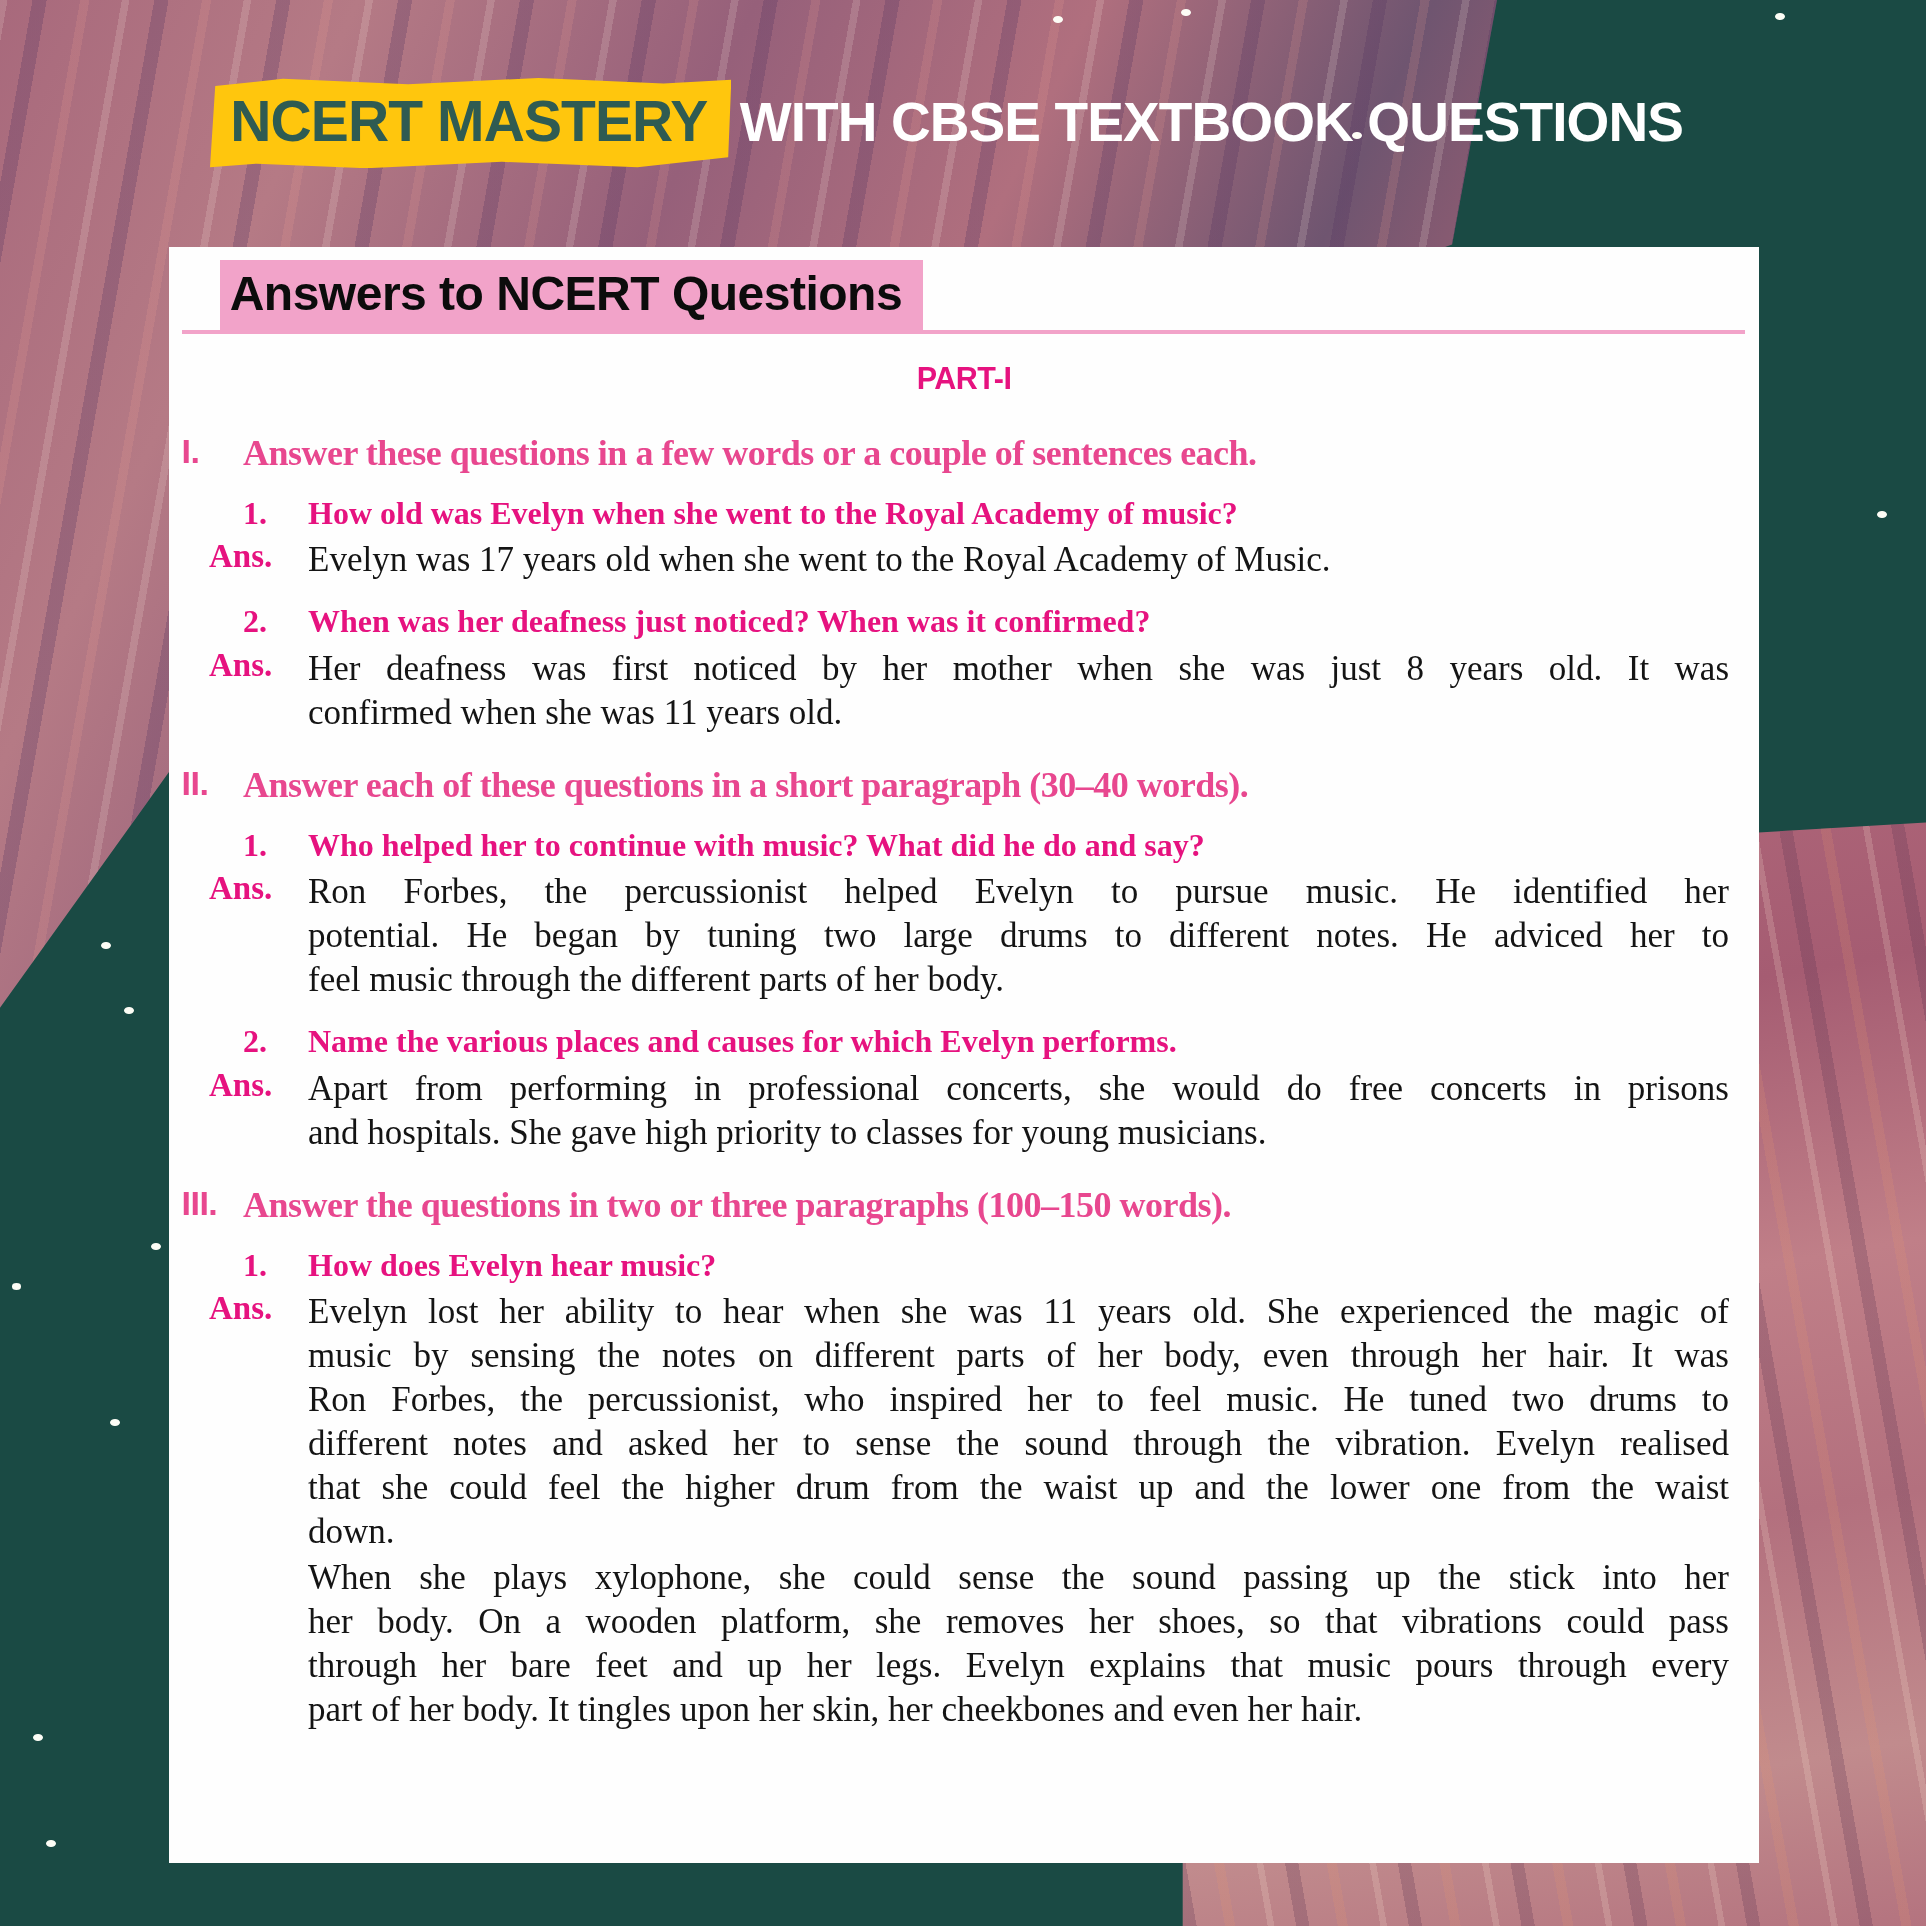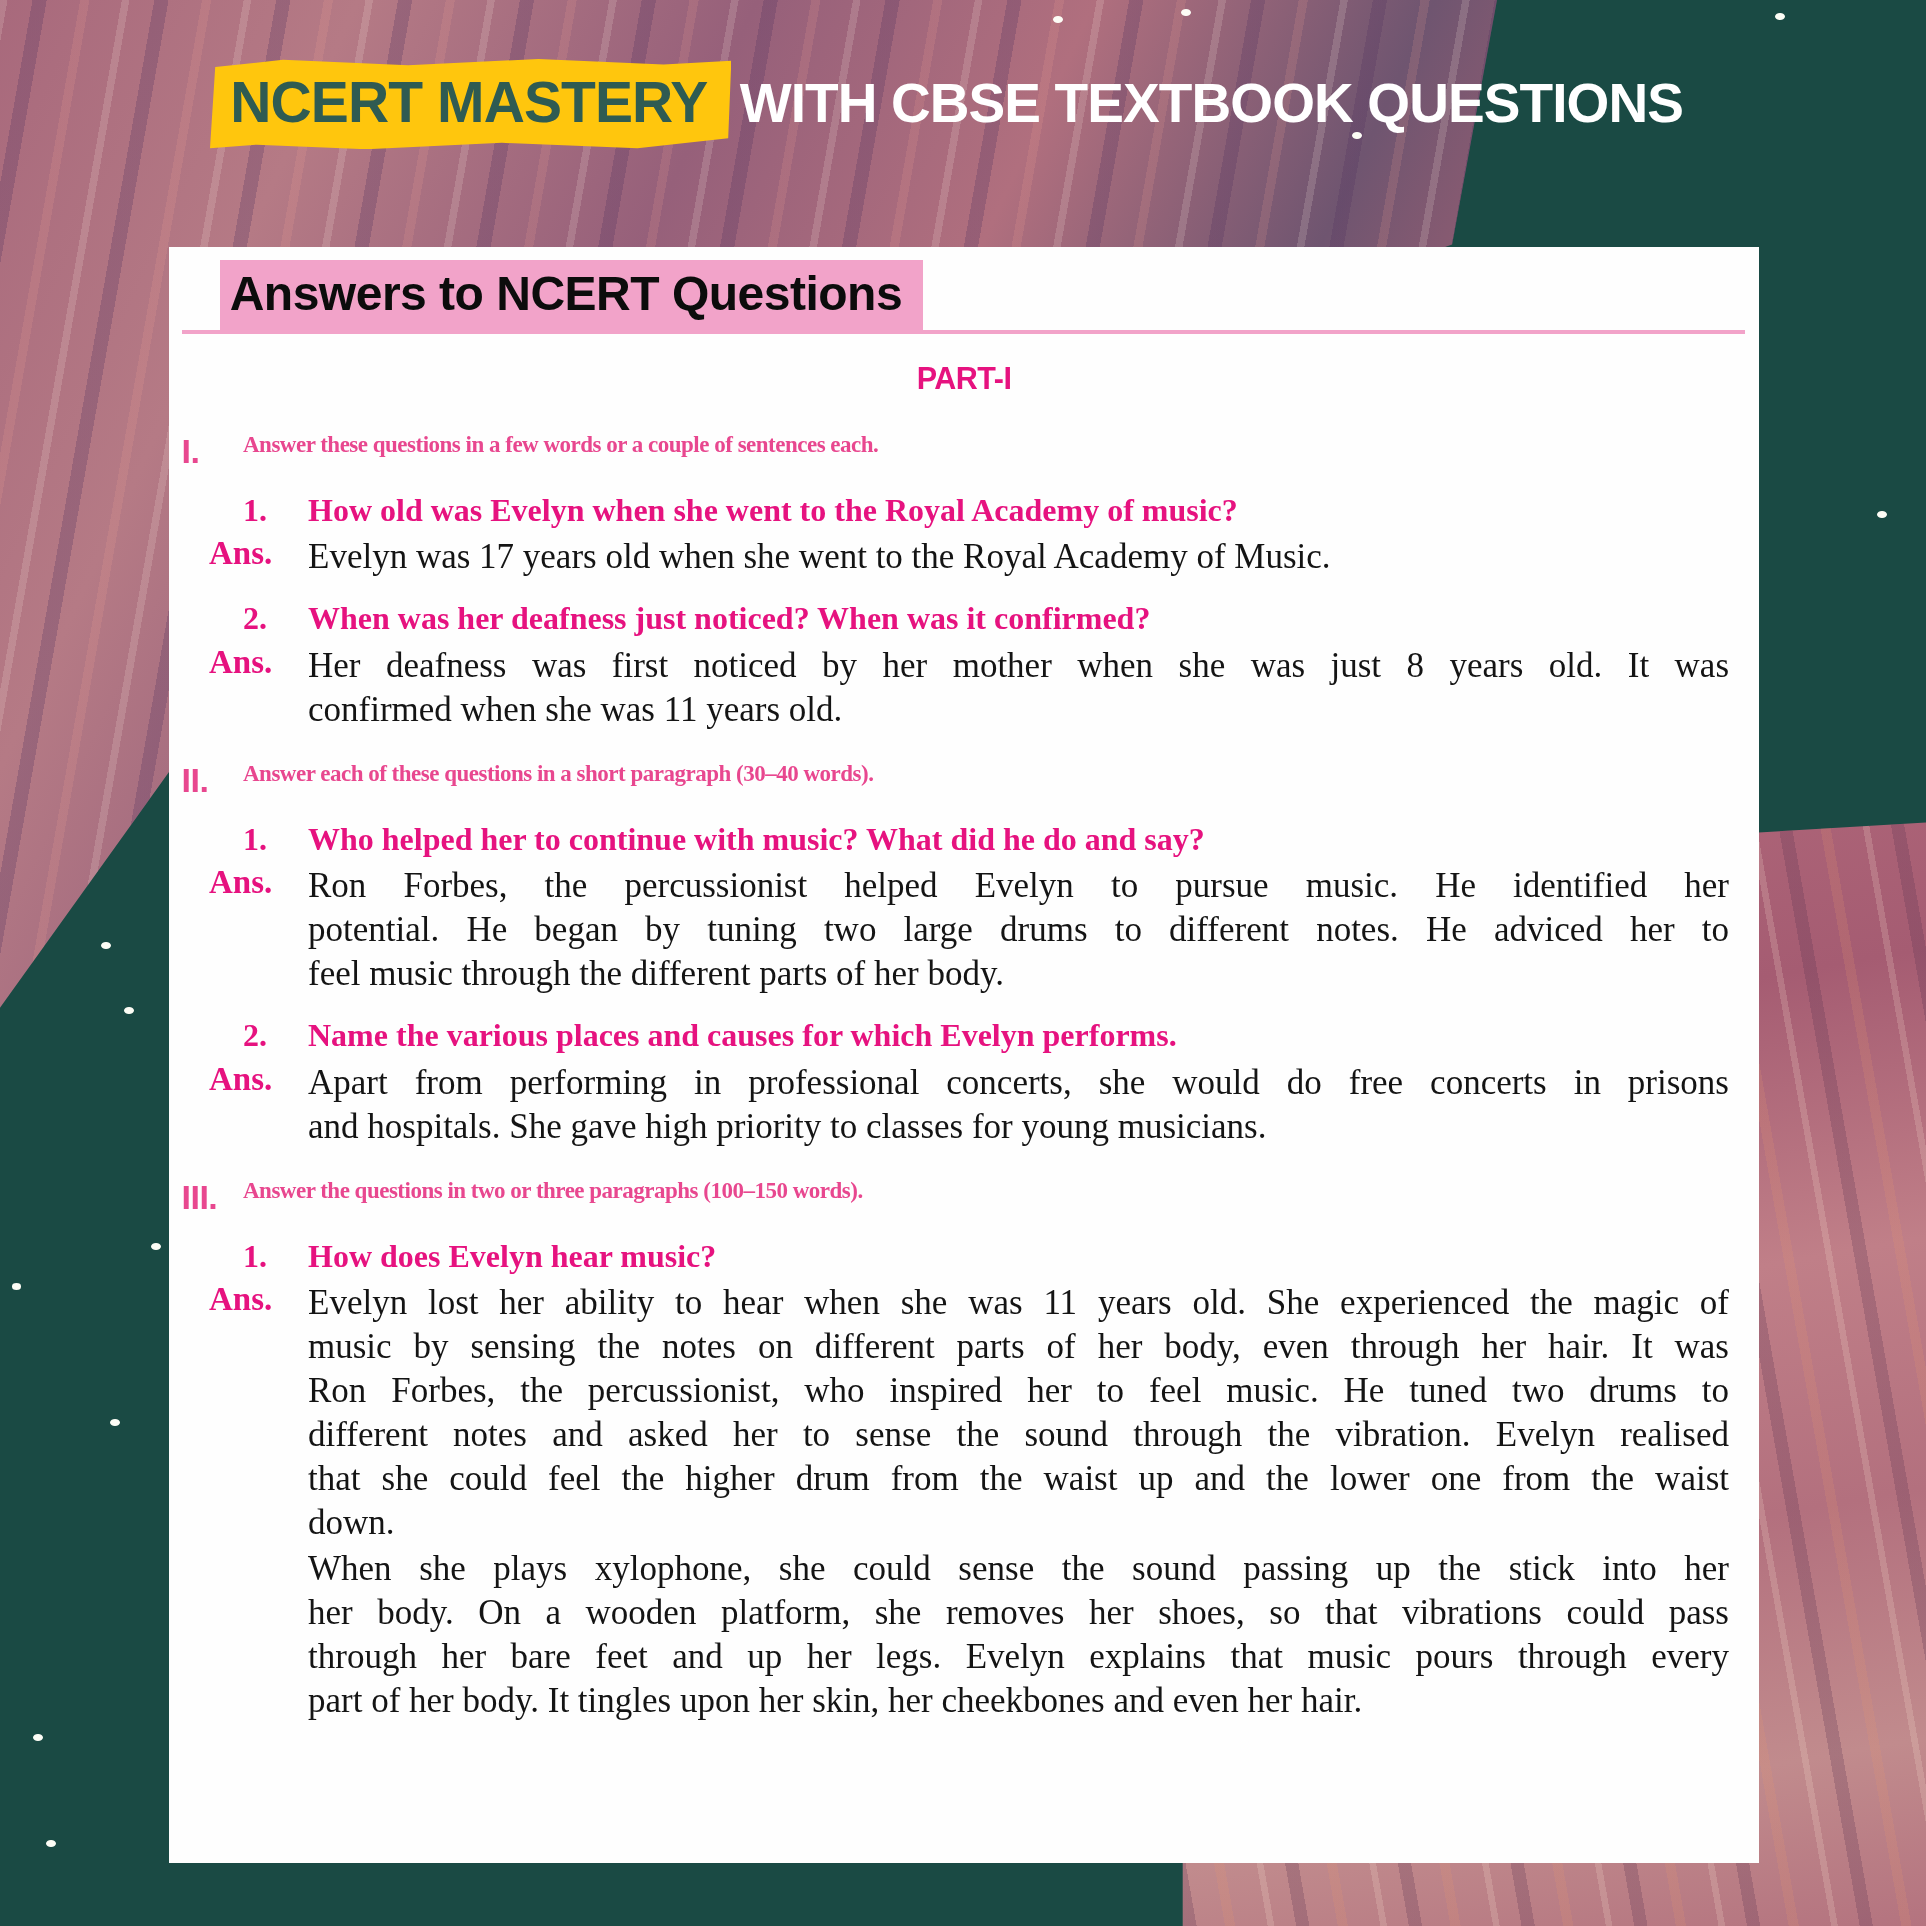--- a/index.html
+++ b/index.html
@@ -35,21 +35,21 @@
         rgba(255,235,215,.18) 0 6.5px, rgba(255,255,255,0) 6.5px 28px,
         rgba(90,50,80,.25) 28px 41px, rgba(255,255,255,0) 41px 69px,
         rgba(230,150,110,.18) 69px 79px, rgba(255,255,255,0) 79px 111px),
       linear-gradient(170deg,#b0687a 0%,#a55c72 22%,#c07f88 45%,#b3707e 65%,#c18b8d 85%,#b4737f 100%);
     clip-path:polygon(78.3% 2.1%,100% 1.2%,100% 100%,3.6% 100%,3.6% 94.3%,78.3% 94.3%);
   }
   .dot{position:absolute;width:9.7px;height:7px;border-radius:50%;background:#fdfdf6;}
 
   
   .masthead{
-    position:absolute;left:210px;top:58px;display:flex;align-items:center;gap:8.3px;
+    position:absolute;left:210px;top:77px;display:flex;align-items:center;gap:8.3px;
     font-family:"Liberation Sans","DejaVu Sans",sans-serif;font-weight:bold;white-space:nowrap;
   }
   .mast-highlight{
     background:var(--yellow);color:var(--yellow-text);
     font-size:57px;letter-spacing:-0.9px;line-height:1;
     padding:15.7px 24px 18.5px 20.3px;
     clip-path:polygon(1% 10%,14% 2%,38% 8%,63% 1%,87% 7%,100% 3%,99.4% 88%,82% 99%,56% 93%,30% 100%,9% 95%,0 99%);
   }
   .mast-rest{color:#ffffff;font-size:55px;letter-spacing:-0.9px;line-height:1;}
 
@@ -74,21 +74,21 @@
   }
   .topic-row{margin:13px 30px 0 12.5px;}
   .topic-label{
     font-family:"Liberation Sans","DejaVu Sans",sans-serif;font-weight:bold;
     font-size:32px;color:var(--magenta);letter-spacing:-0.5px;
   }
 
   .sec-head{display:grid;grid-template-columns:74px 1fr;margin:29px 30px 0 0;color:var(--magenta);}
   .sec-head.first{margin-top:36px;}
   .sec-numeral{font-weight:bold;font-size:34px;padding-left:12.5px;font-family:"Liberation Sans","DejaVu Sans",sans-serif;letter-spacing:-0.5px;}
-  .sec-text{font-weight:bold;font-size:23px;letter-spacing:-0.5px;}
+  .sec-text{font-weight:bold;font-size:36px;letter-spacing:-0.5px;}
 
   .q-row{display:grid;grid-template-columns:139px 1fr;margin:21px 30px 0 0;color:var(--magenta2);}
   .q-num{font-weight:bold;font-size:32px;text-align:right;padding-right:41px;}
   .q-text{font-weight:bold;font-size:32px;}
 
   .a-row{display:grid;grid-template-columns:139px 1fr;margin:6.5px 30px 0 0;}
   .a-label{font-weight:bold;font-size:33px;color:var(--magenta2);padding-left:40px;}
   .a-text{font-size:35px;color:var(--body);line-height:44px;}
   .jline{text-align:justify;text-align-last:justify;}
   .jline.last{text-align-last:left;}

